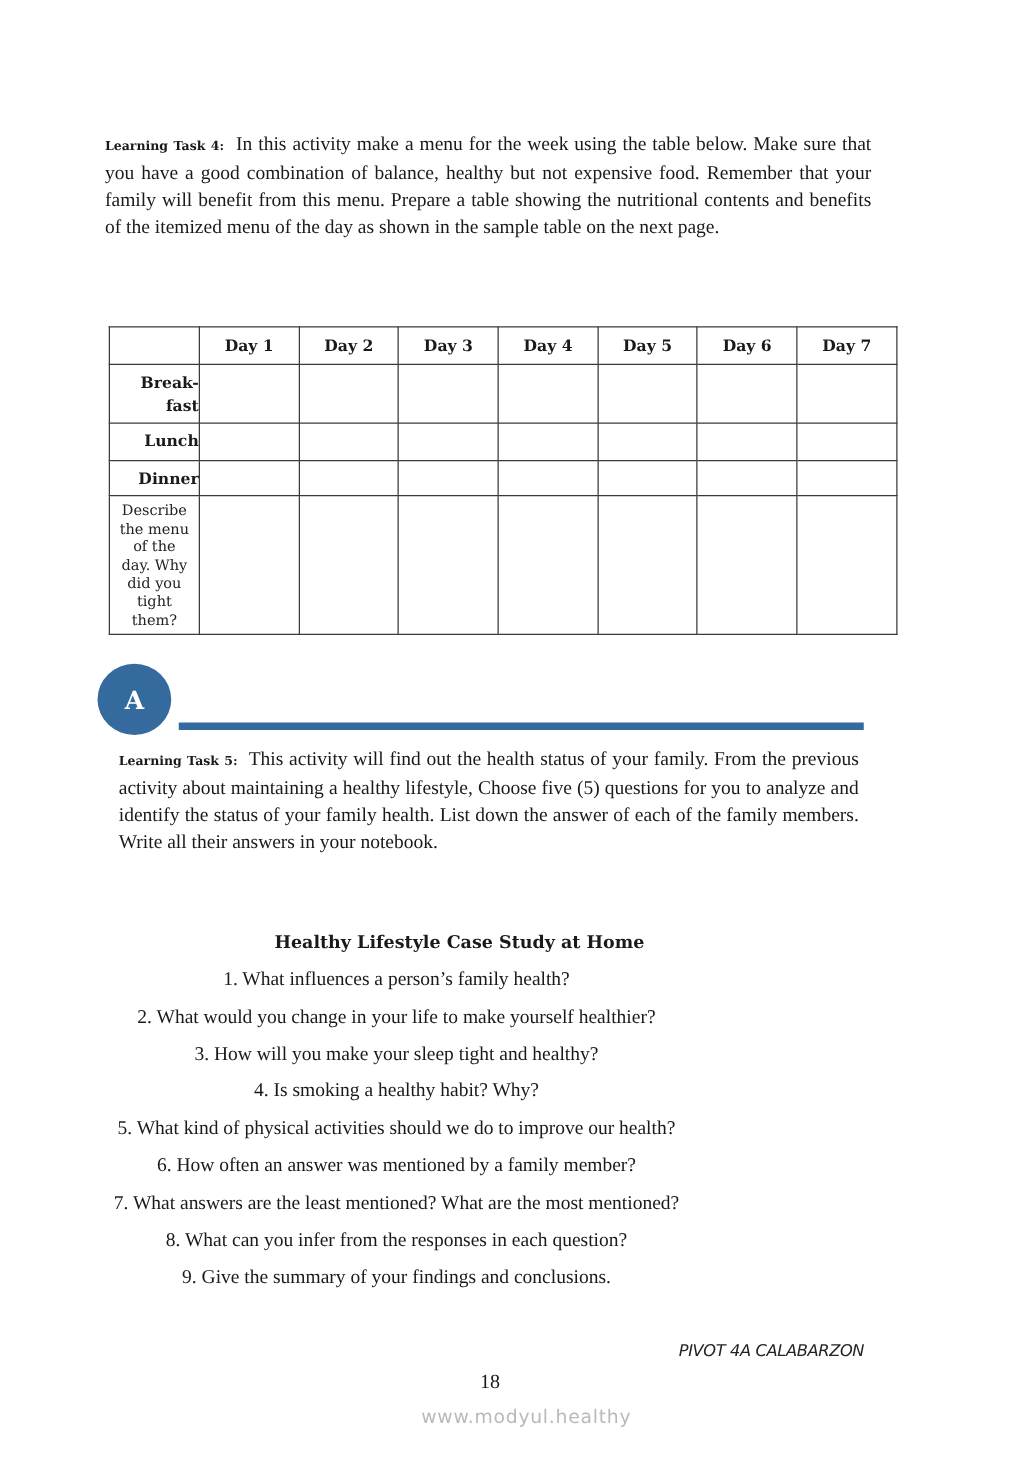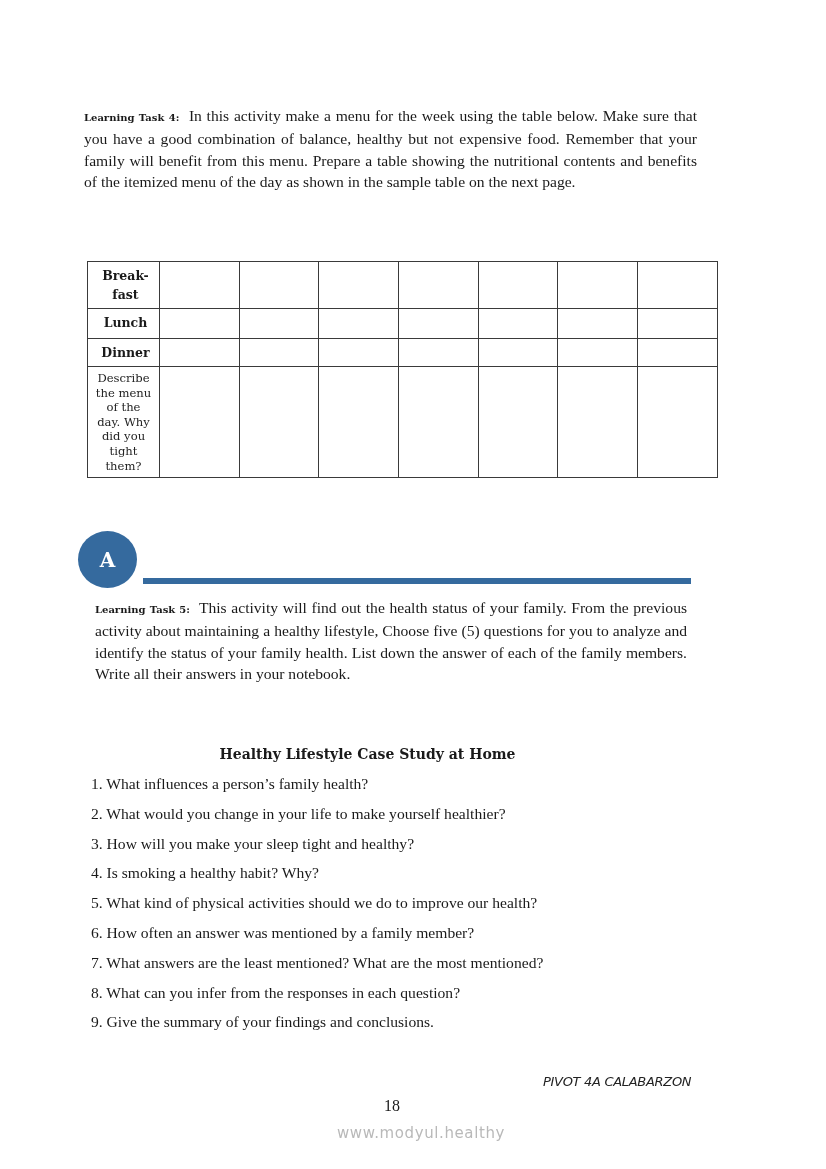--- a/index.html
+++ b/index.html
@@ -6,29 +6,29 @@
   body { width:826px; height:1169px; position:relative; overflow:hidden; color:#1a1a1a;
          font-family:"DejaVu Serif", "Liberation Serif", serif; }
   .abs { position:absolute; }
   .para { font-family:"Liberation Serif", "DejaVu Serif", serif; font-size:15.6px; line-height:21.3px; text-align:justify; }
   .para b { font-family:"DejaVu Serif", serif; font-weight:bold; font-size:10px; }
   .task4 { left:84px; top:105px; width:613px; }
   .task5 { left:95px; top:597px; width:592px; }
   table.menu { position:absolute; left:87px; top:261px; border-collapse:collapse; table-layout:fixed; }
   table.menu td, table.menu th { border:1px solid #3a3a3a; padding:0; vertical-align:top; }
   table.menu th { font-family:"DejaVu Serif", serif; font-weight:bold; font-size:12.5px; height:29px; vertical-align:middle; text-align:center; }
-  .rowlabel { font-family:"DejaVu Serif", serif; font-weight:bold; font-size:12.5px; padding:4px 0 0 4px !important; text-align:center; line-height:19px; }
+  .rowlabel { font-family:"DejaVu Serif", serif; font-weight:bold; font-size:12.5px; padding:4px 0 0 4px !important; text-align:right; line-height:19px; }
   .desc { font-family:"DejaVu Serif", serif; font-size:11.6px; line-height:14.6px; text-align:center; padding-top:4px !important; color:#222; }
   .circle { left:78px; top:531px; width:59px; height:57px; border-radius:50%; background:#356a9e; color:#fff;
             font-family:"DejaVu Serif", serif; font-weight:bold; font-size:20px; display:flex; align-items:center; justify-content:center; }
   .bar { left:143px; top:578px; width:548px; height:6px; background:#356a9e; }
   .cs-title { left:0; width:697px; top:746px; text-align:center; font-family:"DejaVu Serif", serif; font-weight:bold; font-size:14px; padding-left:38px; box-sizing:border-box; }
   ol.questions { position:absolute; left:91px; top:773px; margin:0; padding:0; list-style:none;
                  font-family:"Liberation Serif", "DejaVu Serif", serif; font-size:15.6px; }
-  ol.questions li { height:29.8px; line-height:22px; }
+  ol.questions li { height:29.8px; line-height:22px;text-align:center; }
   .footer-brand { left:543px; top:1074px; font-family:"DejaVu Sans", sans-serif; font-style:italic; font-size:13px; letter-spacing:-0.3px; color:#222; }
   .page-num { left:384px; top:1097px; font-family:"Liberation Serif", serif; font-size:16px; }
   .watermark { left:337px; top:1124px; font-family:"DejaVu Sans", sans-serif; font-size:15px; color:#b9b9b9; letter-spacing:0.6px; }
 </style>
 </head>
 <body>
 
 <div class="abs para task4">
   <b>Learning Task 4:</b>&nbsp;
   <span>In this activity make a menu for the week using the table below. Make sure that you have a good combination of balance, healthy but not expensive food. Remember that your family will benefit  from this menu. Prepare a table   showing the nutritional contents and benefits of the itemized  menu of the day as shown in the sample table on the next page.</span>
@@ -39,20 +39,30 @@
     <col style="width:72px">
       <col style="width:79.7px">
       <col style="width:79.7px">
       <col style="width:79.7px">
     <col style="width:79.7px">
       <col style="width:79.7px">
       <col style="width:79.7px">
       <col style="width:79.7px">
   </colgroup>
   <tbody>
+      <tr>
+    <th></th>
+    <th>Day 1</th>
+    <th>Day 2</th>
+    <th>Day 3</th>
+    <th>Day 4</th>
+    <th>Day 5</th>
+    <th>Day 6</th>
+    <th>Day 7</th>
+  </tr>
   <tr style="height:47px">
     <td class="rowlabel">
       <span>Break-</span><br>
       <span>fast</span>
     </td>
     <td></td>
     <td></td>
     <td></td>
     <td></td>
     <td></td>

